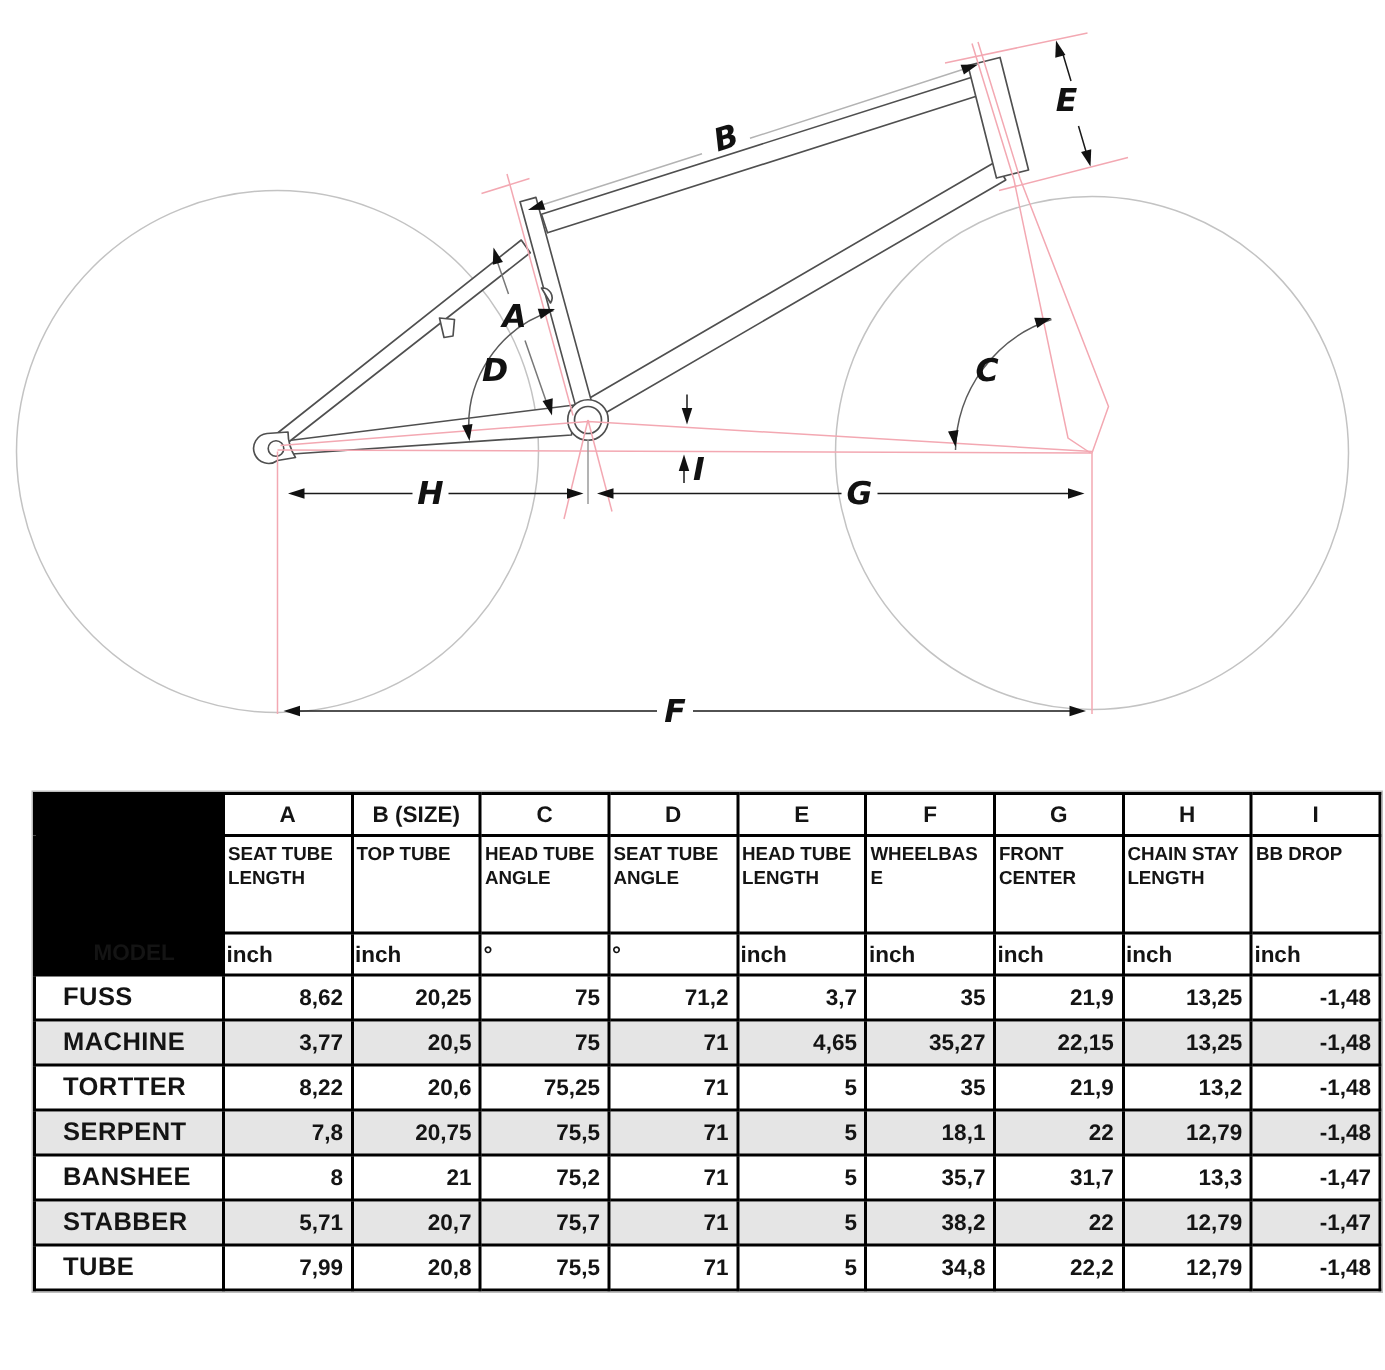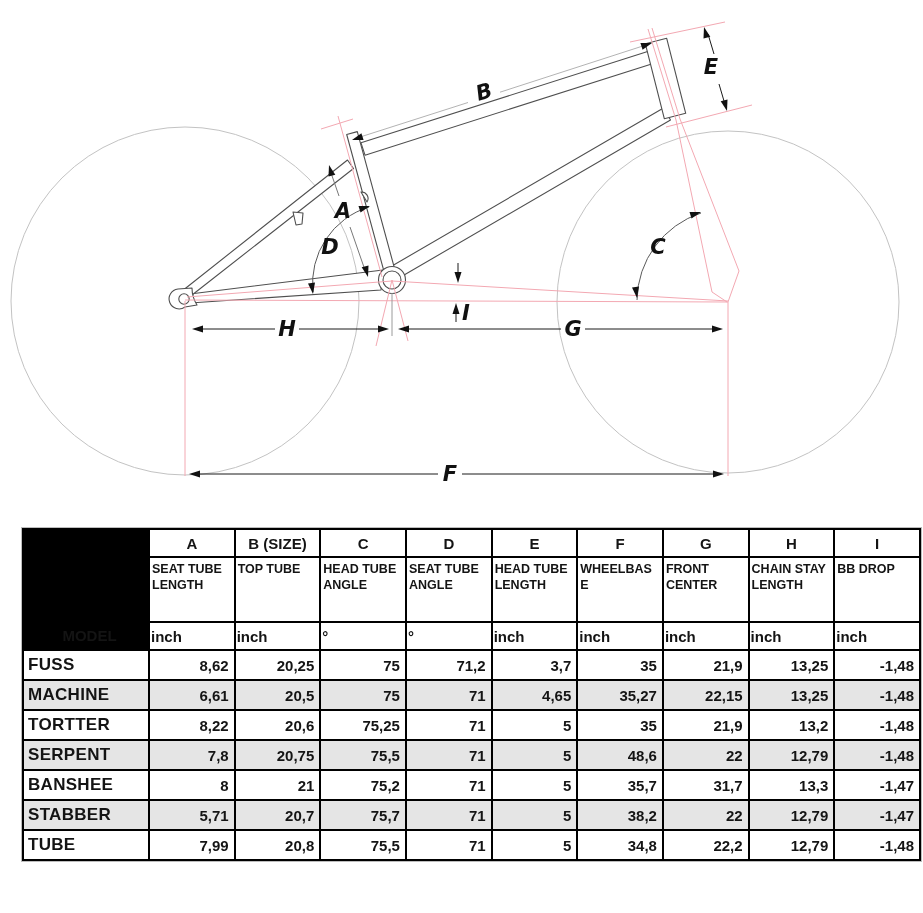--- a/index.html
+++ b/index.html
@@ -5,21 +5,21 @@
   html,body{margin:0;padding:0;background:#fff;}
   body{width:923px;height:913px;position:relative;font-family:"Liberation Sans",sans-serif;}
   #diagram{position:absolute;left:0;top:0;}
   .dimlabel{font-family:"DejaVu Sans",sans-serif;font-style:italic;font-weight:bold;font-size:21px;fill:#111;}
   #spec-table{position:absolute;left:22px;top:528px;width:899px;border-collapse:collapse;table-layout:fixed;outline:1px solid #bdbdbd;}
   #spec-table td,#spec-table th{border:2px solid #000;color:#141414;overflow:hidden;}
   .letter-row td{height:24px;text-align:center;font-weight:bold;font-size:15px;color:#000;}
   .name-row td{height:60px;vertical-align:top;font-weight:bold;font-size:12.5px;line-height:1.3;padding:3px 2px 0 2px;color:#000;overflow-wrap:anywhere;}
   .unit-row td{height:24px;text-align:left;font-weight:bold;font-size:15px;padding-right:5px;color:#000;}
   .model-head{background:#000;color:#fff;vertical-align:bottom;text-align:left;padding:0 0 5px 7px;font-size:15px;font-weight:bold;}
-  .data-row th{height:26px;text-align:left;padding-left:4px;font-size:17px;font-weight:bold;color:#000;letter-spacing:.3px;}
+  .data-row th{height:26px;text-align:left;padding-left:18px;font-size:17px;font-weight:bold;color:#000;letter-spacing:.3px;}
   .data-row td{height:26px;text-align:right;padding-right:5px;font-size:15px;font-weight:bold;color:#1a1a1a;}
   .data-row.alt th,.data-row.alt td{background:#e5e5e5;}
 </style>
 </head>
 <body>
 
 <svg id="diagram" width="923" height="520" viewBox="0 0 923 520">
 
   <g fill="none" stroke="#c3c3c3" stroke-width="1">
     <circle cx="185" cy="301" r="174"></circle>
@@ -158,21 +158,21 @@
     <td>75</td>
     <td>71,2</td>
     <td>3,7</td>
     <td>35</td>
     <td>21,9</td>
     <td>13,25</td>
     <td>-1,48</td>
   </tr>
   <tr class="data-row alt">
     <th>MACHINE</th>
-    <td>6,61</td>
+    <td>3,77</td>
     <td>20,5</td>
     <td>75</td>
     <td>71</td>
     <td>4,65</td>
     <td>35,27</td>
     <td>22,15</td>
     <td>13,25</td>
     <td>-1,48</td>
   </tr>
   <tr class="data-row">
@@ -187,21 +187,21 @@
     <td>13,2</td>
     <td>-1,48</td>
   </tr>
   <tr class="data-row alt">
     <th>SERPENT</th>
     <td>7,8</td>
     <td>20,75</td>
     <td>75,5</td>
     <td>71</td>
     <td>5</td>
-    <td>48,6</td>
+    <td>18,1</td>
     <td>22</td>
     <td>12,79</td>
     <td>-1,48</td>
   </tr>
   <tr class="data-row">
     <th>BANSHEE</th>
     <td>8</td>
     <td>21</td>
     <td>75,2</td>
     <td>71</td>

